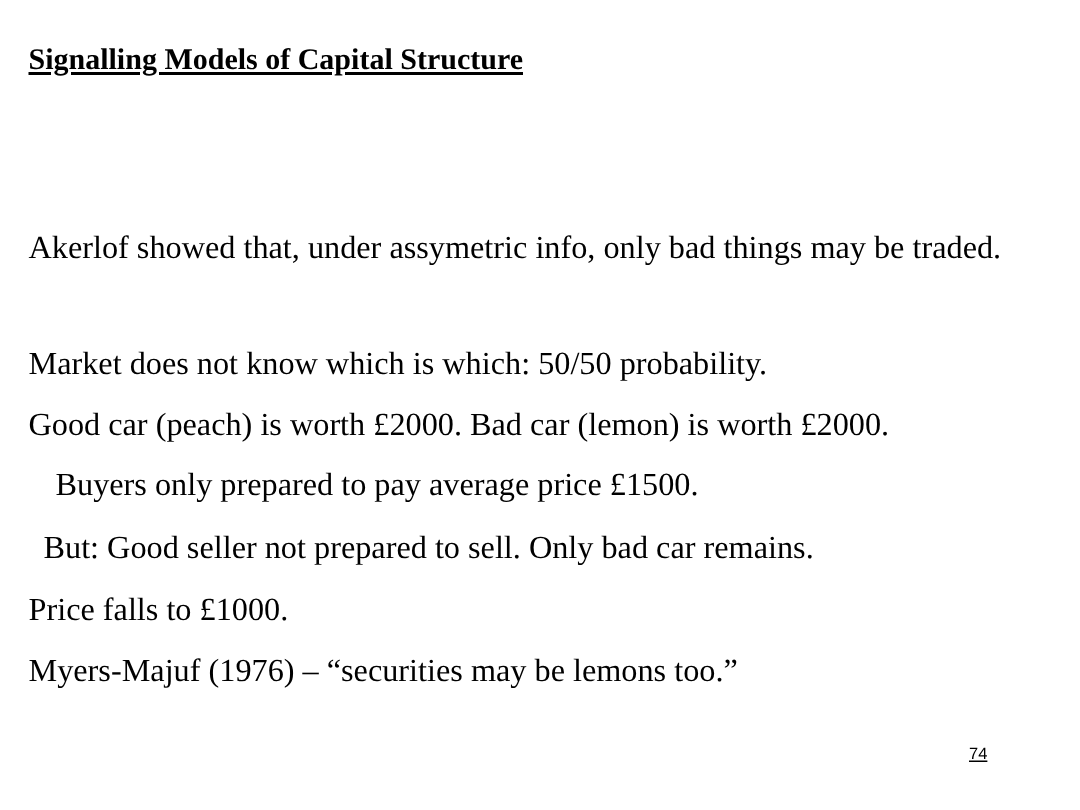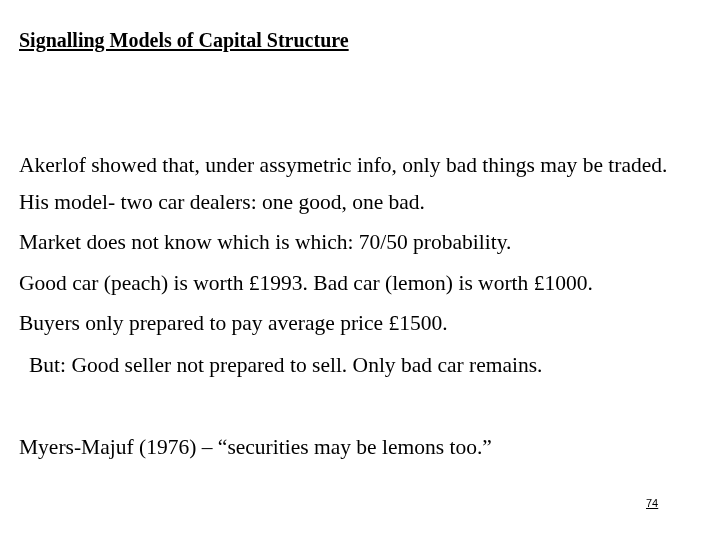--- a/index.html
+++ b/index.html
@@ -50,21 +50,21 @@
       text-decoration: underline;
     }
   </style>
 </head>
 <body>
 
 <div class="slide">
   <p class="line heading" style="top:27px;">Signalling Models of Capital Structure</p>
 
   <p class="line wrap" style="top:116px;margin-top:35px;">Akerlof showed that, under assymetric info, only bad things may be traded.</p>
-  <p class="line" style="top:189px;">His model- two car dealers: one good, one bad.</p>
-  <p class="line" style="top:229px;">Market does not know which is which: 70/50 probability.</p>
-  <p class="line" style="top:270px;">Good car (peach) is worth £1993. Bad car (lemon) is worth £1000.</p>
-  <p class="line" style="top:310px;">Buyers only prepared to pay average price £1500.</p>
+  <p class="line" style="top:229px;">Market does not know which is which: 50/50 probability.</p>
+  <p class="line" style="top:270px;">Good car (peach) is worth £2000. Bad car (lemon) is worth £2000.</p>
+  <p class="line" style="top:310px;margin-left:18px;">Buyers only prepared to pay average price £1500.</p>
   <p class="line" style="top:352px;margin-left:10px;">But: Good seller not prepared to sell. Only bad car remains.</p>
+  <p class="line" style="top:393px;">Price falls to £1000.</p>
   <p class="line" style="top:434px;">Myers-Majuf (1976) – “securities may be lemons too.”</p>
 
   <div class="page-number">74</div>
 </div>
 
 </body></html>

